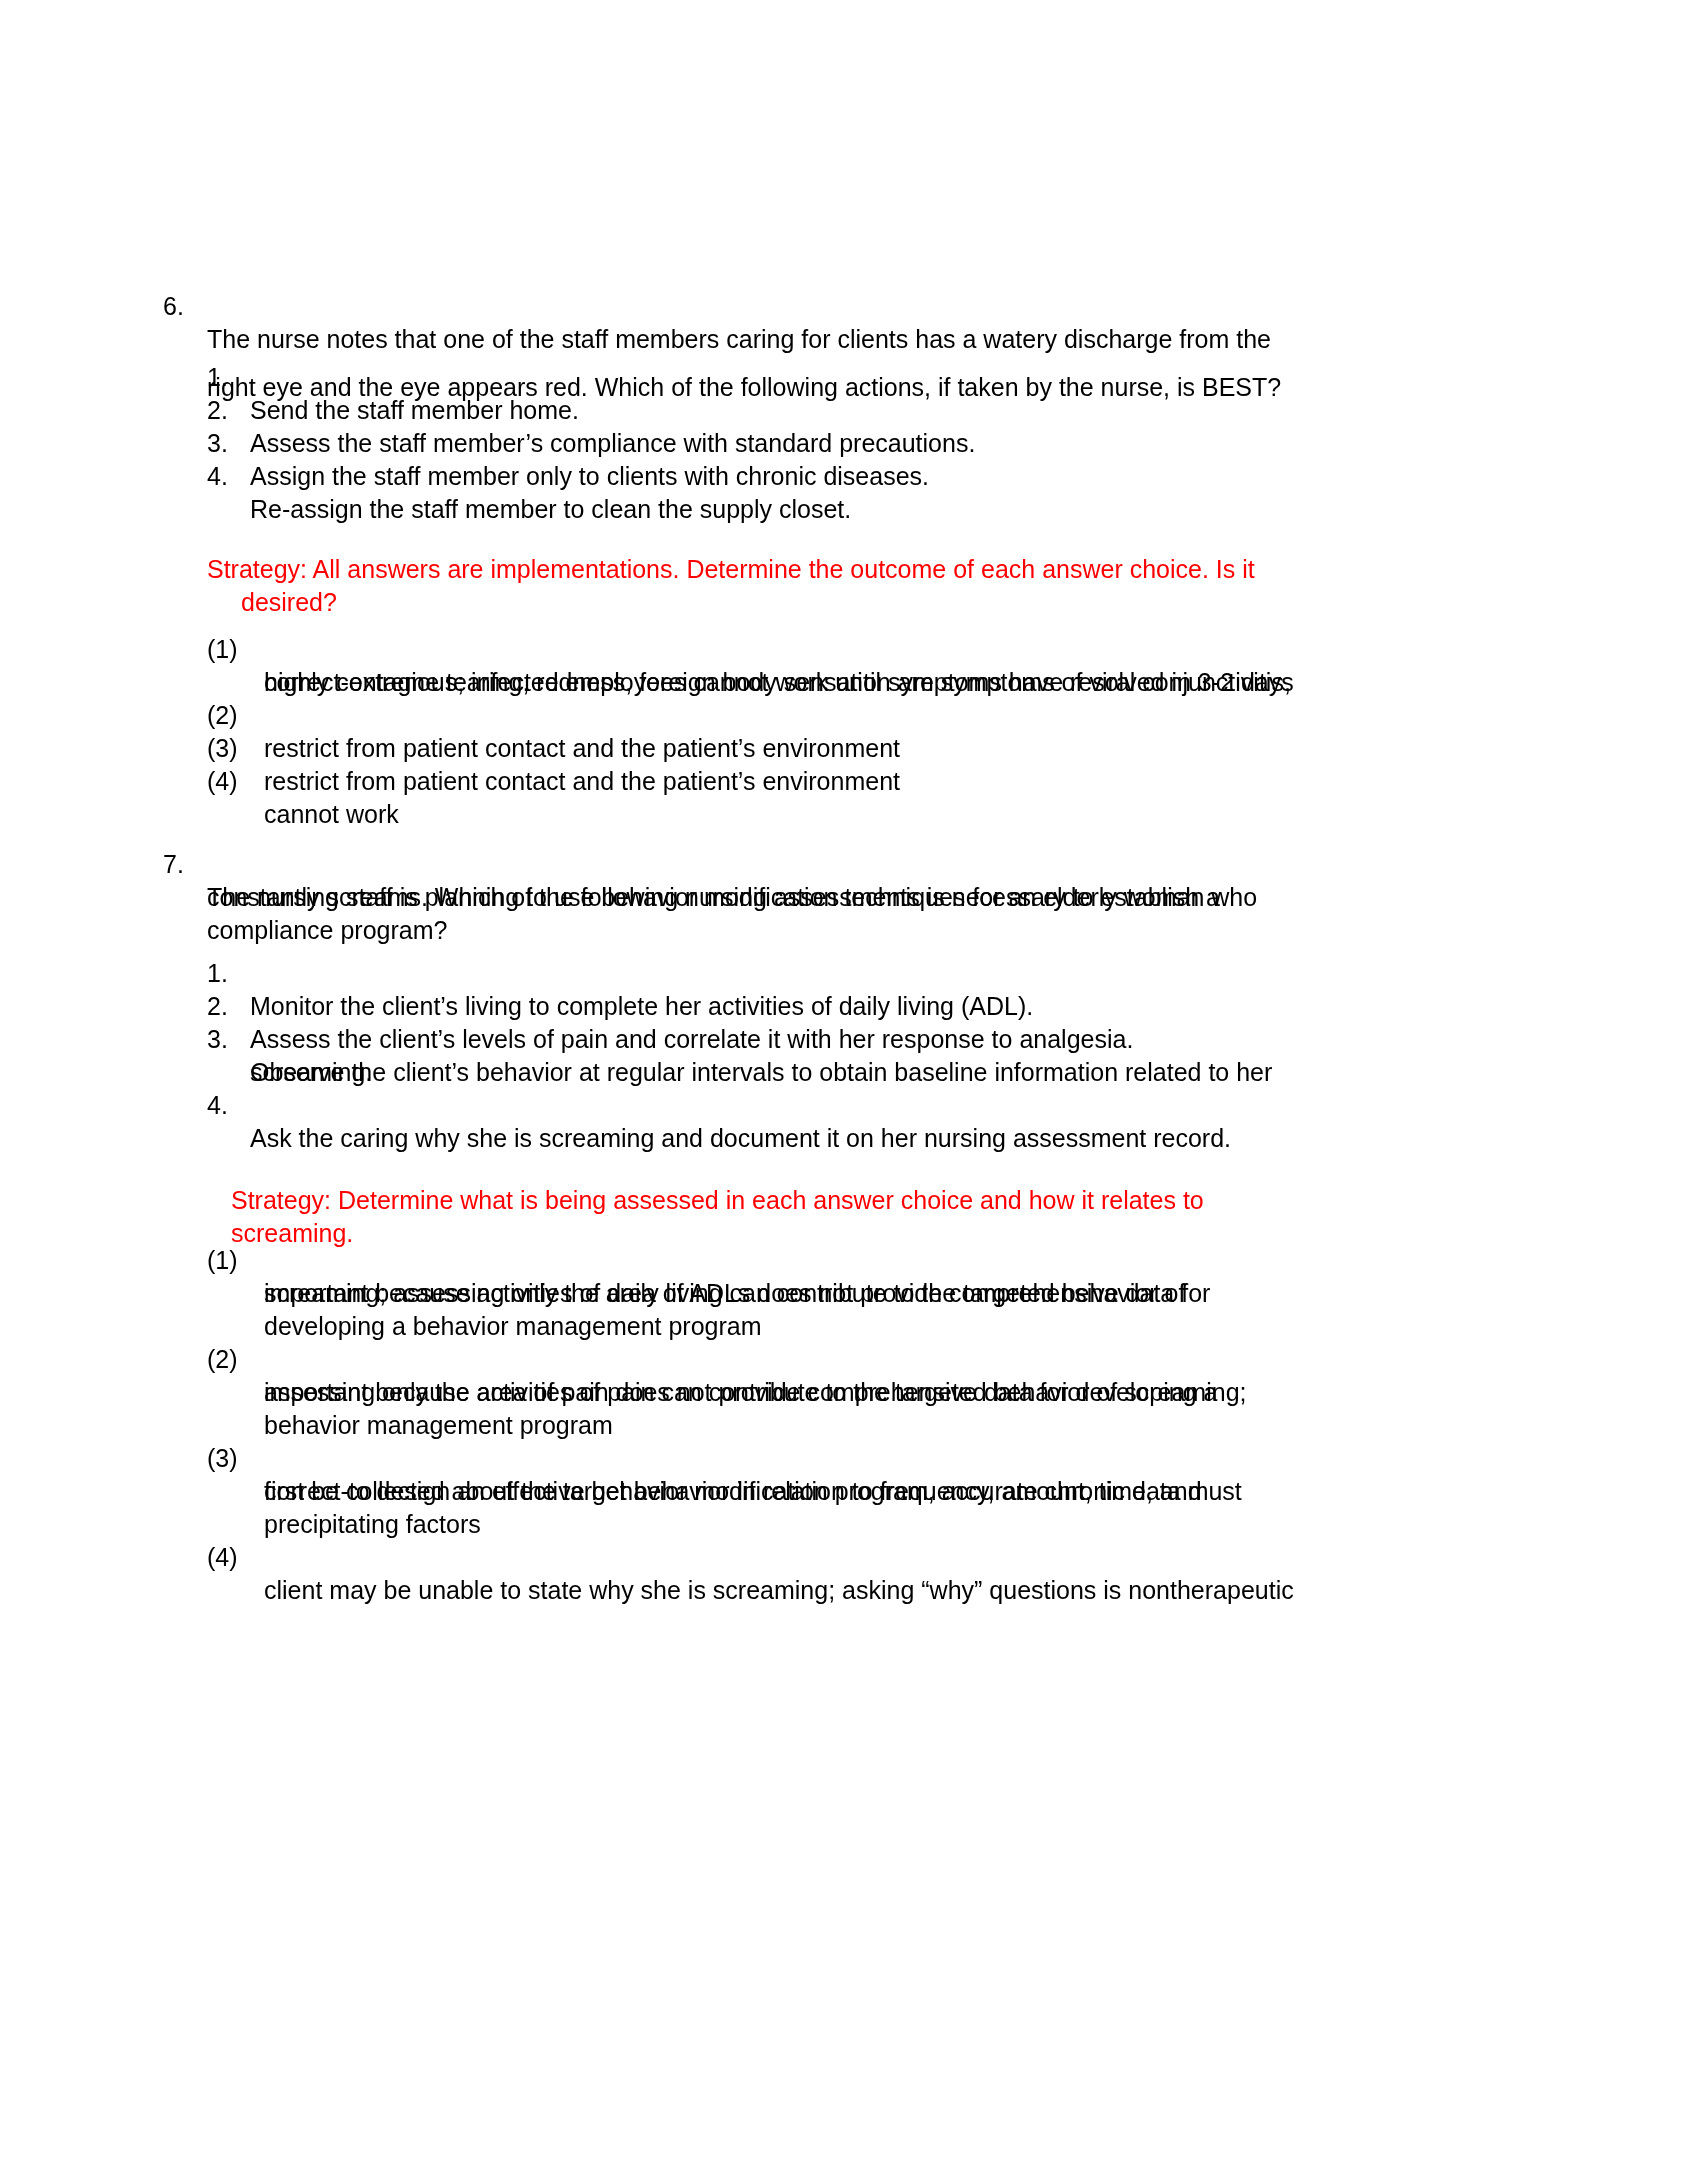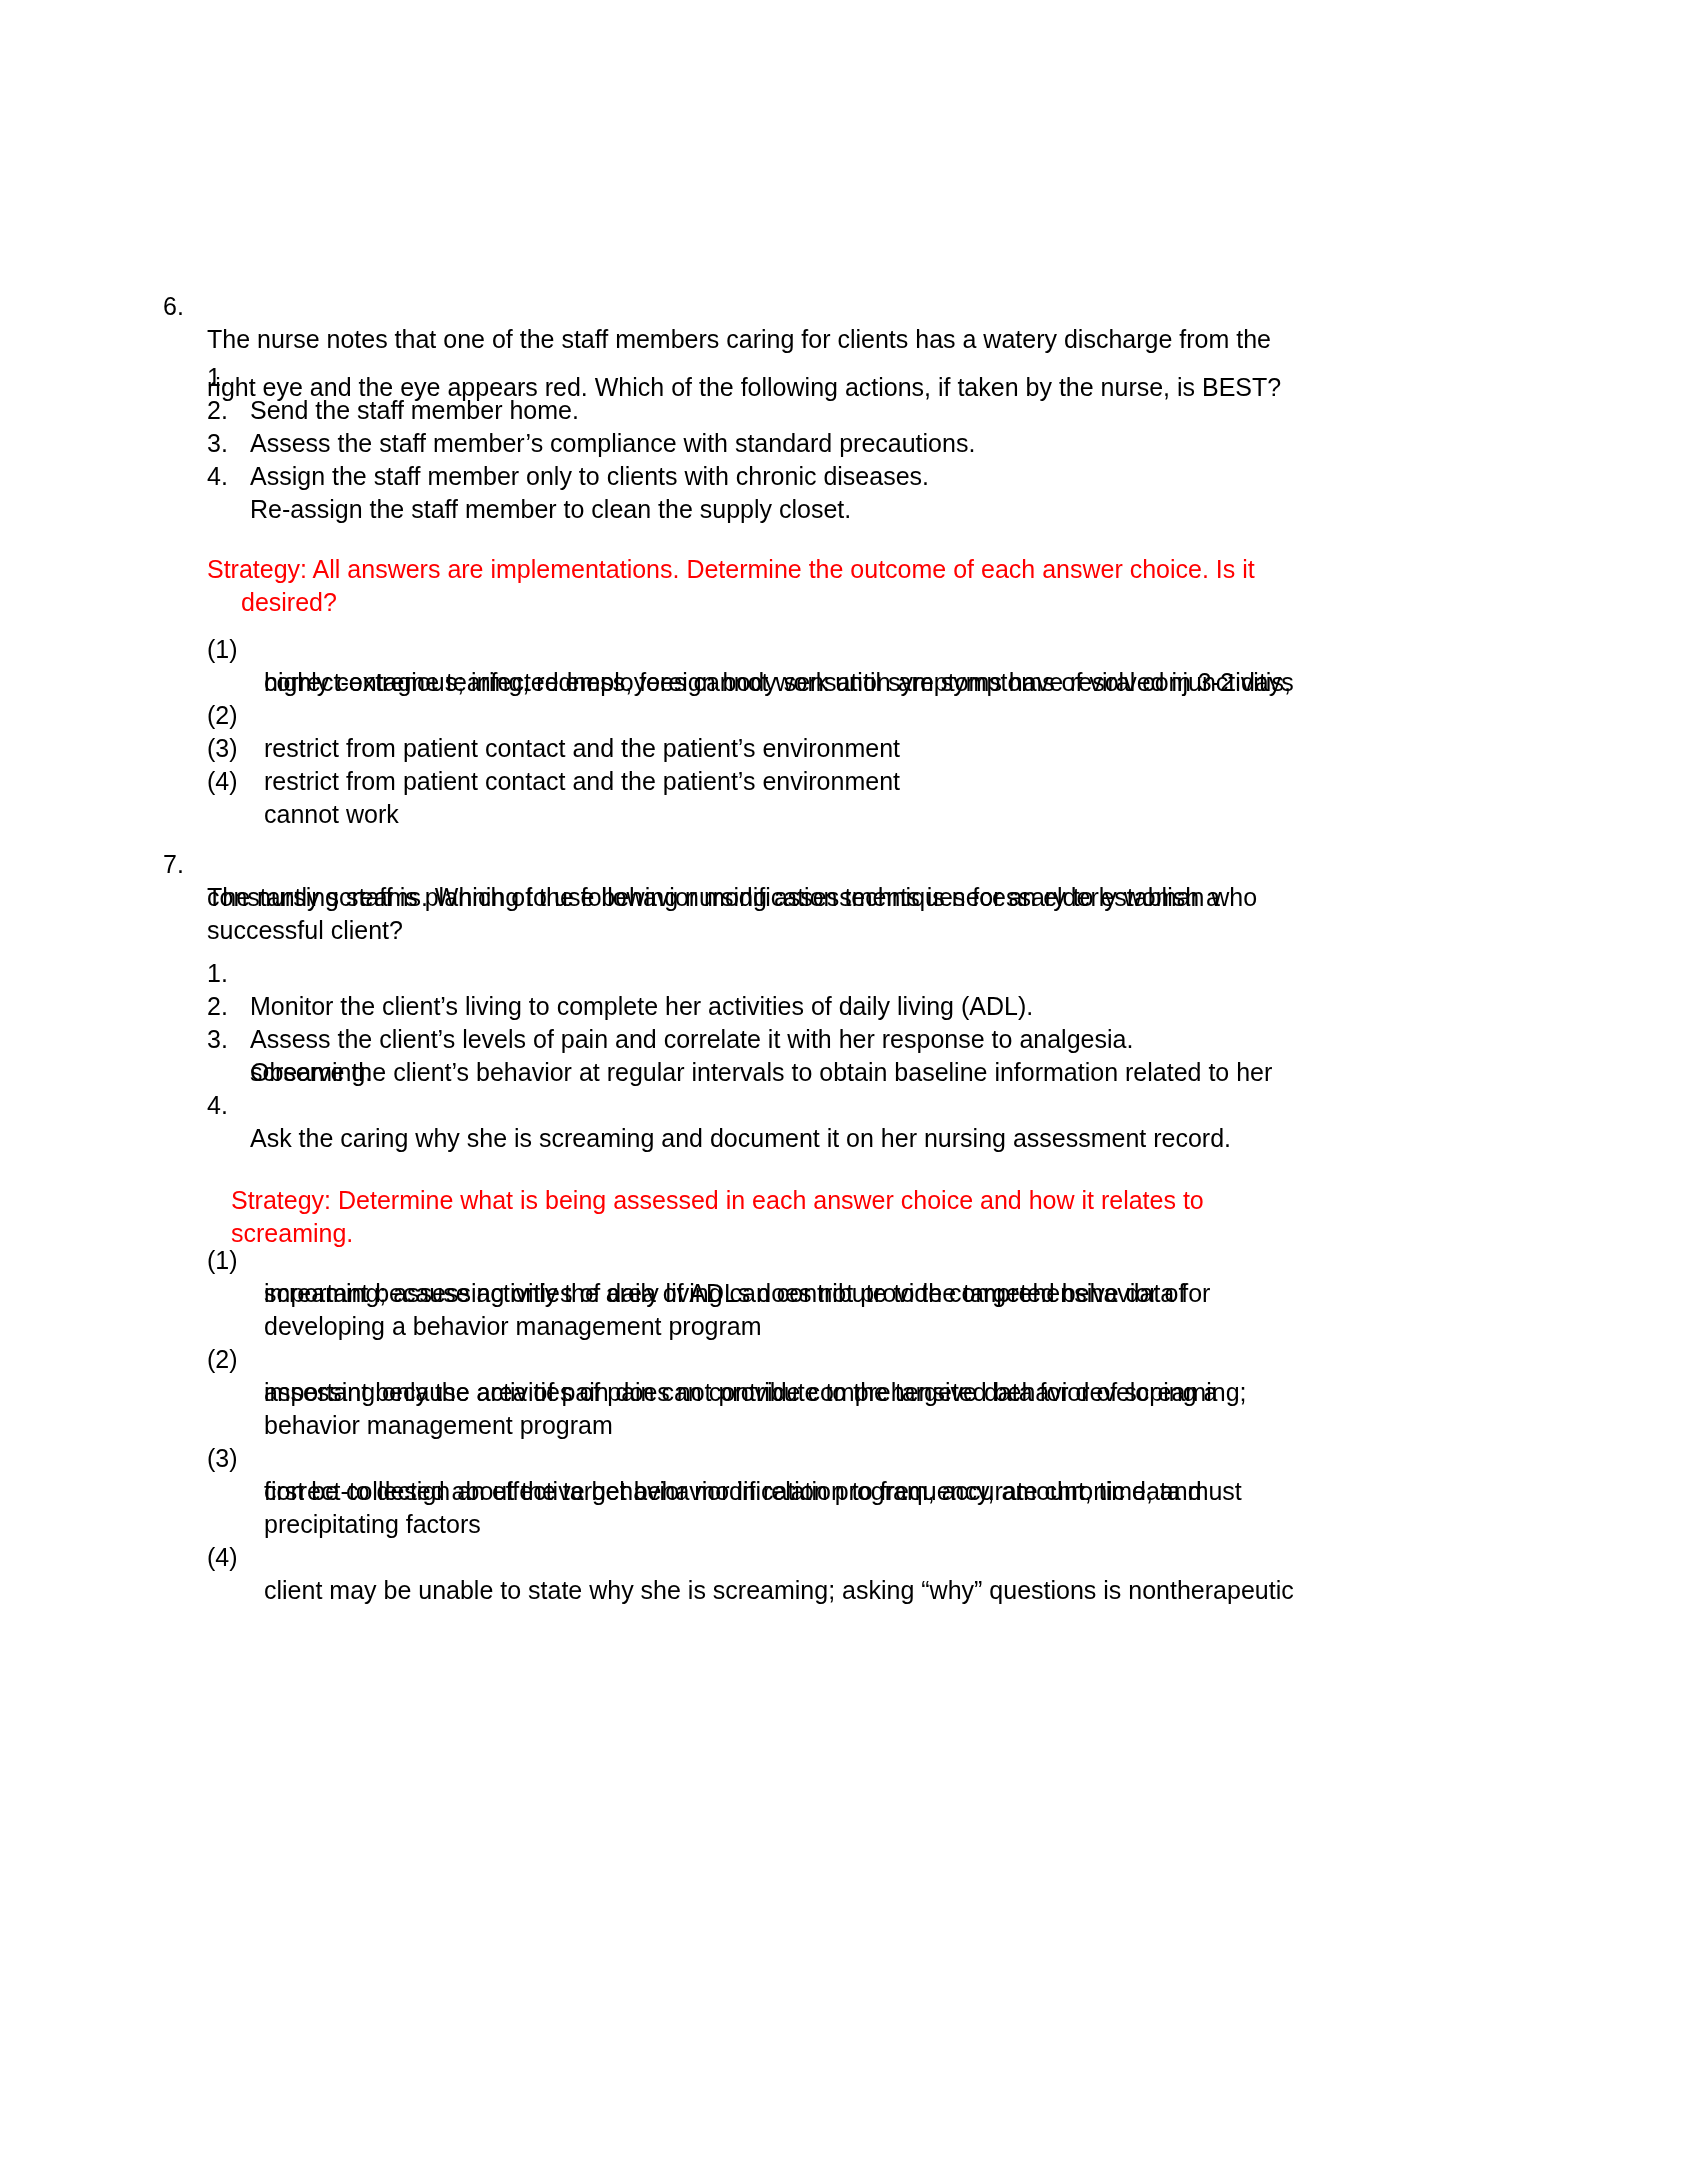--- a/index.html
+++ b/index.html
@@ -76,21 +76,21 @@
 
 <div class="blk" style="top:815px;">
   <div class="line">
     <span class="num" style="left:163px;">7.</span>
     <span class="txt" style="left:207px;">The nursing staff is planning to use behavior modification techniques for an elderly woman who</span>
   </div>
   <div class="line">
     <span class="txt" style="left:207px;">constantly screams. Which of the following nursing assessments is necessary to establish a</span>
   </div>
   <div class="line">
-    <span class="txt" style="left:207px;">successful client?</span>
+    <span class="txt" style="left:207px;">compliance program?</span>
   </div>
 </div>
 
 <div class="blk" style="top:924px;">
   <div class="line">
     <span class="num" style="left:207px;">1.</span>
     <span class="txt" style="left:250px;">Monitor the client’s living to complete her activities of daily living (ADL).</span>
   </div>
   <div class="line">
     <span class="num" style="left:207px;">2.</span>

